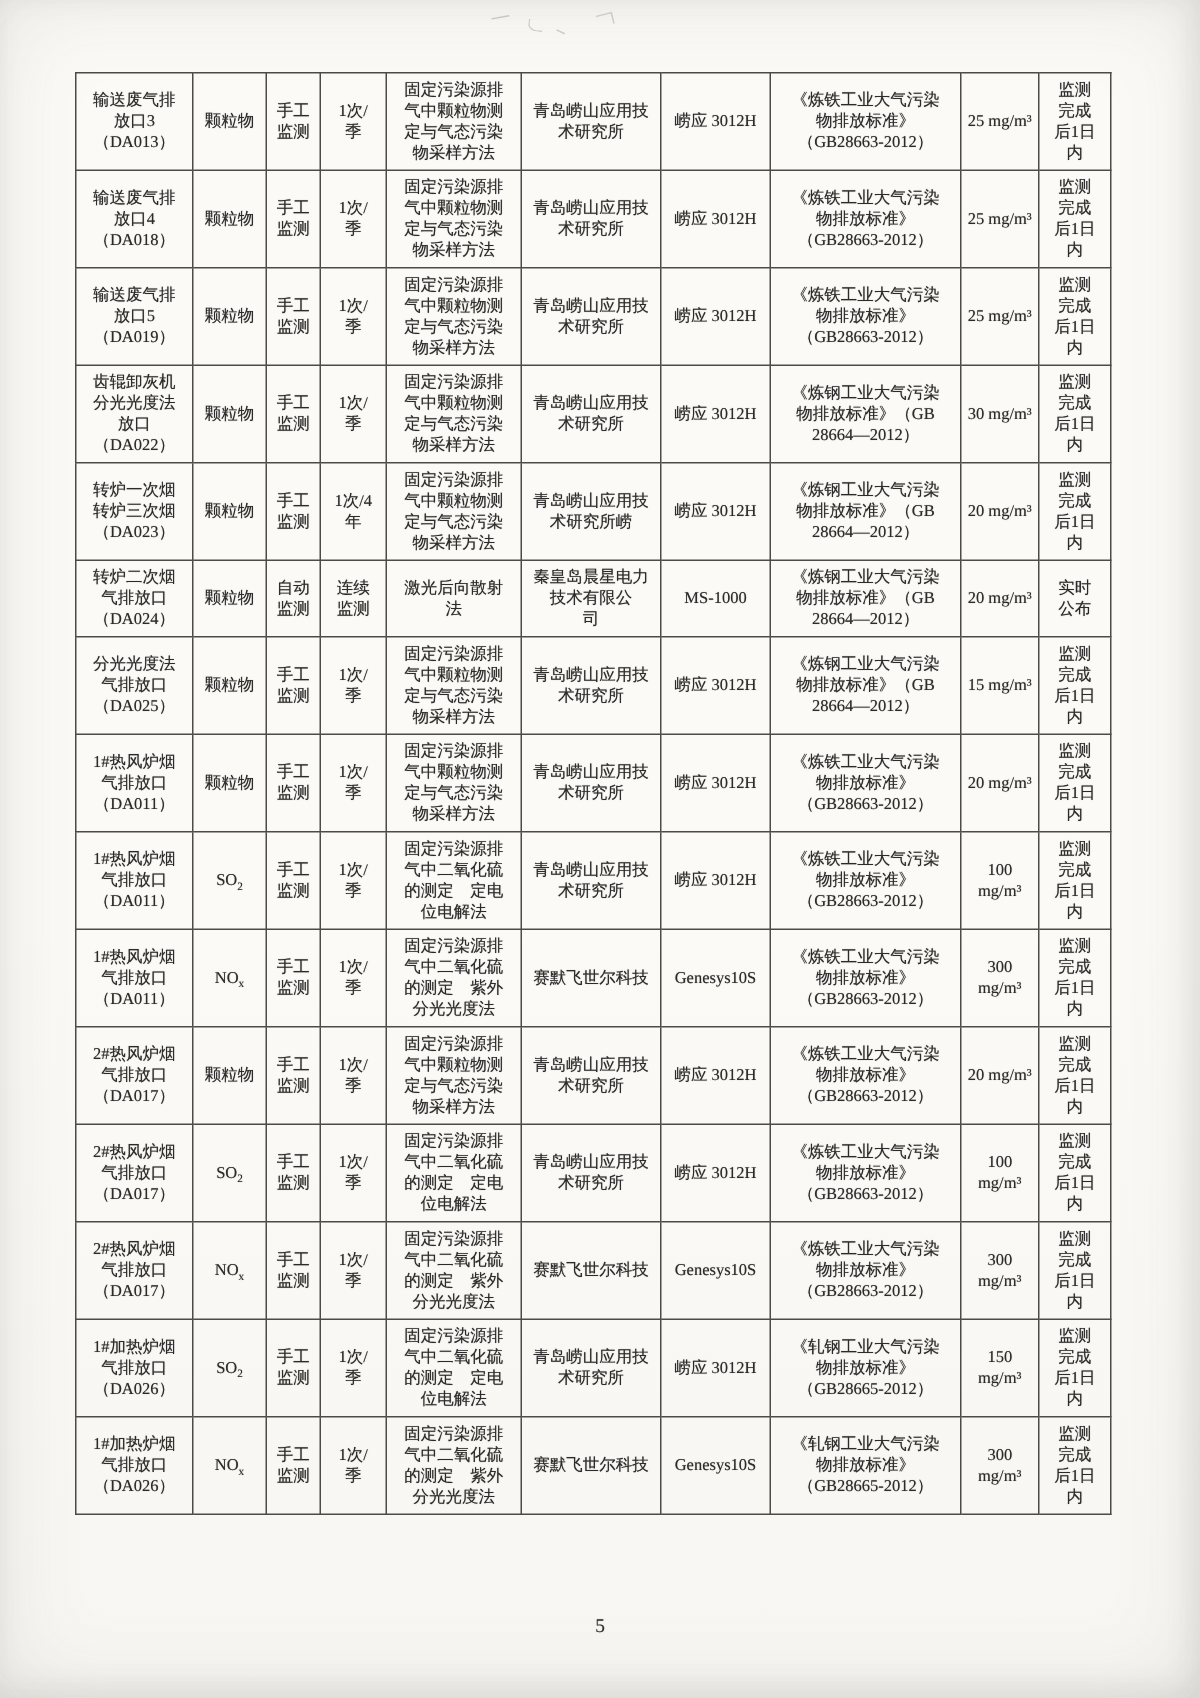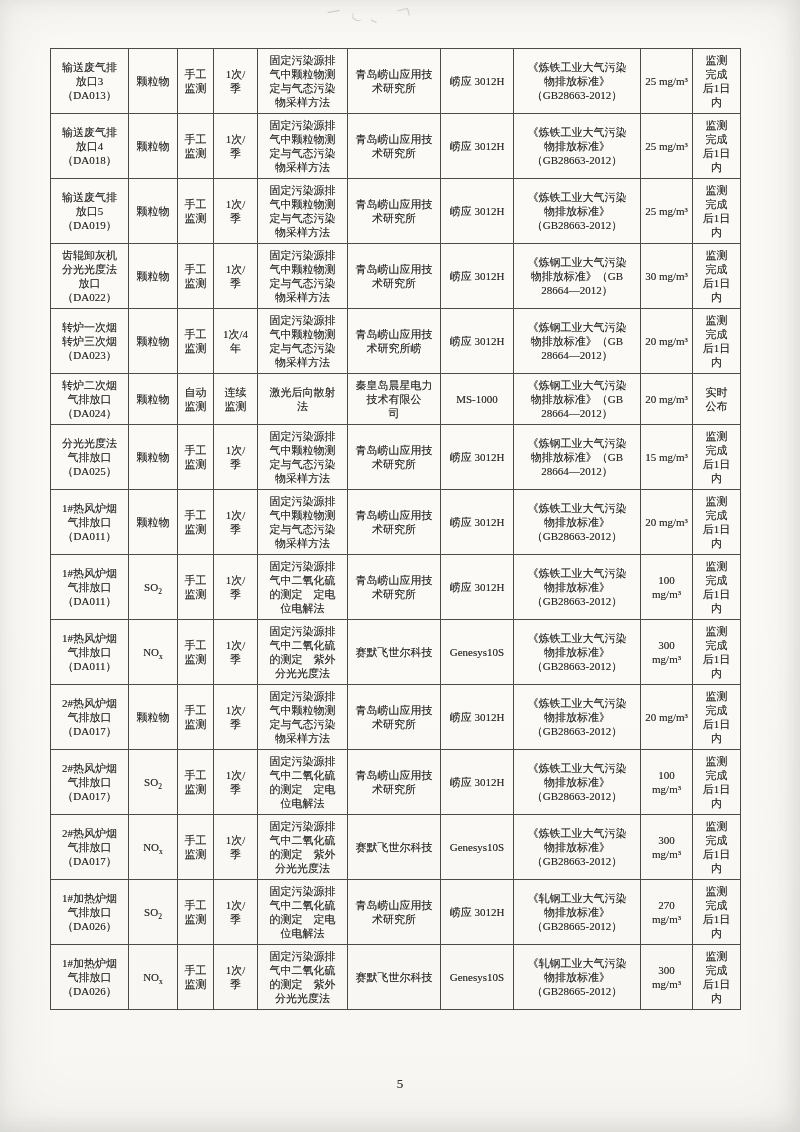--- a/index.html
+++ b/index.html
@@ -405,21 +405,21 @@
           <td class="col-method">固定污染源排
 气中二氧化硫
 的测定　定电
 位电解法</td>
           <td class="col-inst">青岛崂山应用技
 术研究所</td>
           <td class="col-device">崂应 3012H</td>
           <td class="col-standard">《轧钢工业大气污染
 物排放标准》
 （GB28665-2012）</td>
-          <td class="col-limit">270
+          <td class="col-limit">150
 mg/m³</td>
           <td class="col-publish">监测
 完成
 后1日
 内</td>
         </tr>
         <tr>
           <td class="col-outlet">1#加热炉烟
 气排放口
 （DA026）</td>

